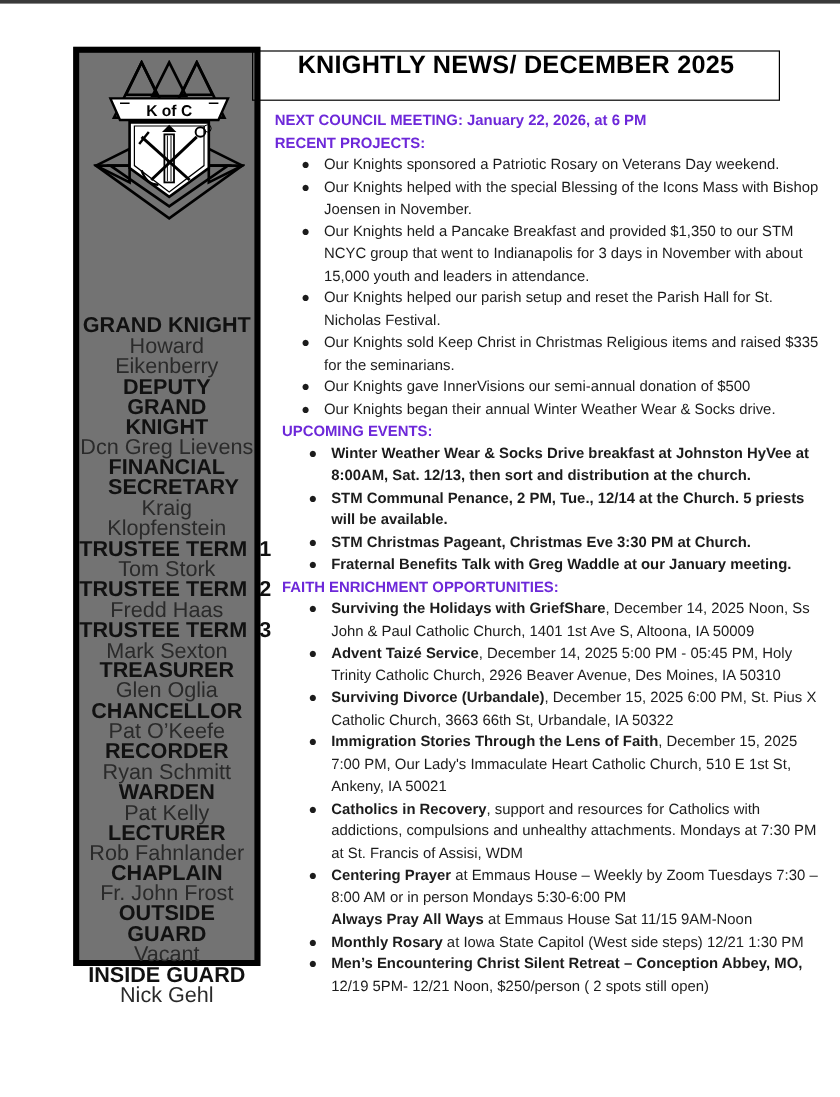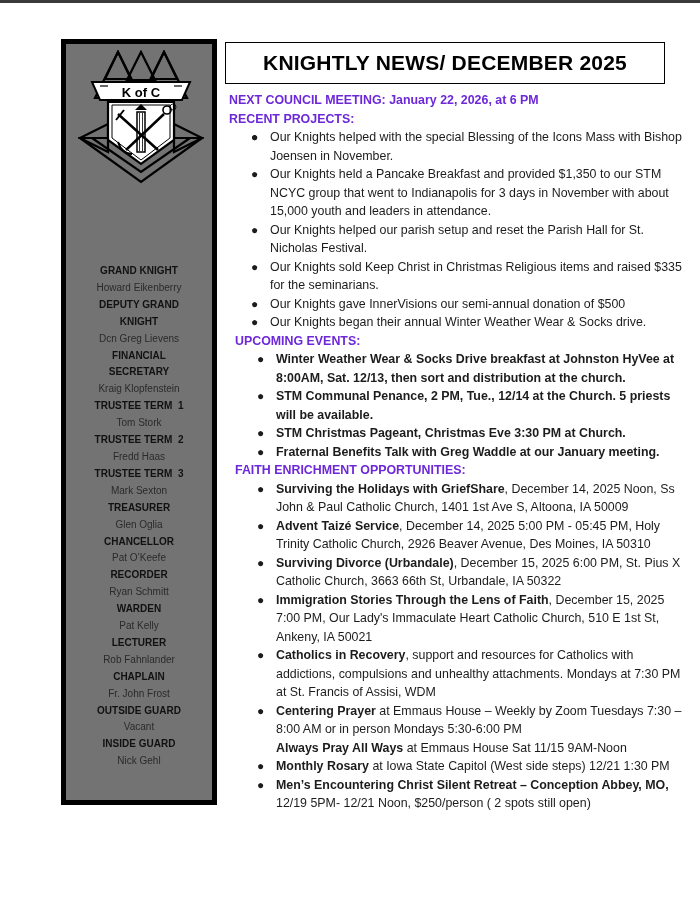--- a/index.html
+++ b/index.html
@@ -11,29 +11,29 @@
     .topbar { position: absolute; left: 0; top: 0; width: 700px; height: 3px; background: #3a3a3a; }
 
     
     .sidebar {
       position: absolute; left: 61px; top: 39px; width: 146px; height: 756px;
       border: 5px solid #000; background: #737373;
     }
     .logo { position: absolute; left: 12px; top: 6px; width: 126px; height: 134px; }
     .officers {
       position: absolute; left: 0; top: 219px; width: 146px;
-      text-align: center; font-size: 10px; line-height: 16.9px;
+      text-align: center; font-size: 18px; line-height: 16.9px;
     }
     .officers .title { font-weight: bold; color: #111; }
     .officers .name { color: #2a2a2a; }
 
     
     .titlebox {
-      position: absolute; left: 225px; top: 42px; width: 438px; height: 40px;
-      border: 1.5px solid #000; display: flex; align-items: center; justify-content: center;
+      position: absolute; left: 210px; top: 42px; width: 438px; height: 40px;
+      border: 1.5px solid #000; display: flex; align-items: flex-start; justify-content: center;
     }
     .titlebox span { font-weight: bold; font-size: 21px; letter-spacing: 0.2px; color: #000; }
 
     
     .content { position: absolute; left: 229px; top: 91px; width: 460px; font-size: 12.4px; line-height: 18.5px; color: #1c1c1c; }
     .h { font-weight: bold; color: #6d28d9; }
     .h.ind { padding-left: 6px; }
     ul { list-style: none; margin: 0; padding: 0; }
     li { position: relative; }
     li .bullet { position: absolute; top: 0; font-size: 12px; }
@@ -154,21 +154,21 @@
 </div>
 
 <div class="content">
   <div class="h">
     <span>NEXT COUNCIL MEETING:</span>
     <span>January 22, 2026, at 6 PM</span>
   </div>
 
   <div class="h">RECENT PROJECTS:</div>
   <ul class="recent">
-    <li><span class="bullet">●</span></li>
+    <li><span class="bullet">●</span><span>Our Knights sponsored a Patriotic Rosary on Veterans Day weekend.</span></li>
     <li><span class="bullet">●</span><span>Our Knights helped with the special Blessing of the Icons Mass with Bishop Joensen in November.</span></li>
     <li><span class="bullet">●</span><span>Our Knights held a Pancake Breakfast and provided $1,350 to our STM NCYC group that went to Indianapolis for 3 days in November with about 15,000 youth and leaders in attendance.</span></li>
     <li><span class="bullet">●</span><span>Our Knights helped our parish setup and reset the Parish Hall for St. Nicholas Festival.</span></li>
     <li><span class="bullet">●</span><span>Our Knights sold Keep Christ in Christmas Religious items and raised $335 for the seminarians.</span></li>
     <li><span class="bullet">●</span><span>Our Knights gave InnerVisions our semi-annual donation of $500</span></li>
     <li><span class="bullet">●</span><span>Our Knights began their annual Winter Weather Wear &amp; Socks drive.</span></li>
   </ul>
 
   <div class="h ind">UPCOMING EVENTS:</div>
   <ul class="events">

